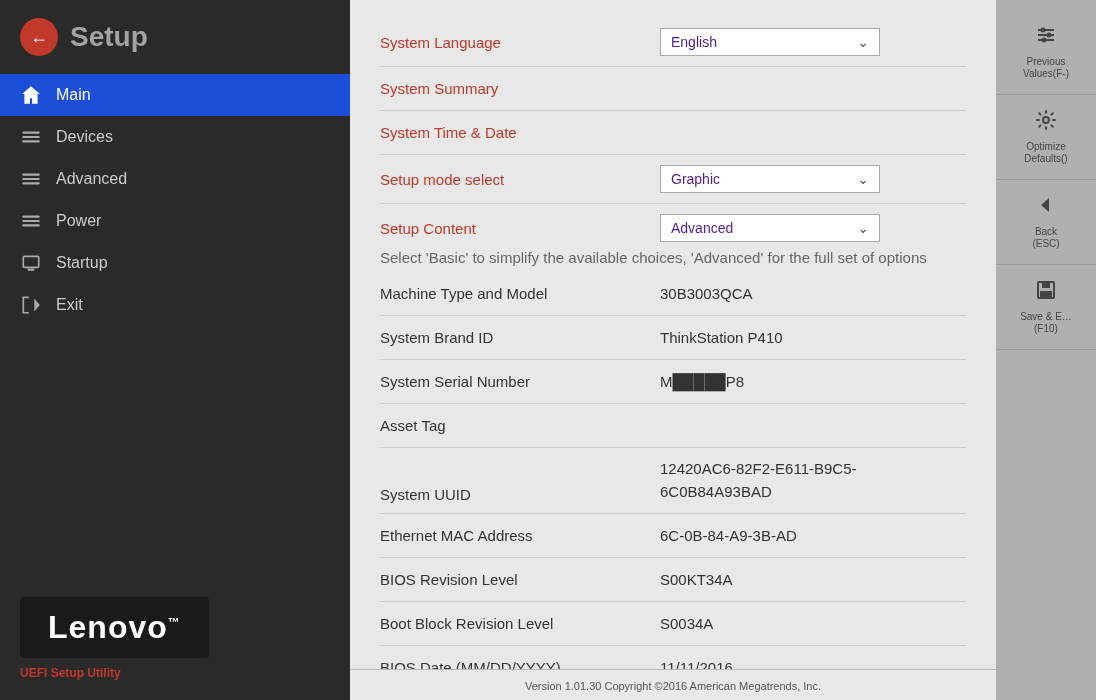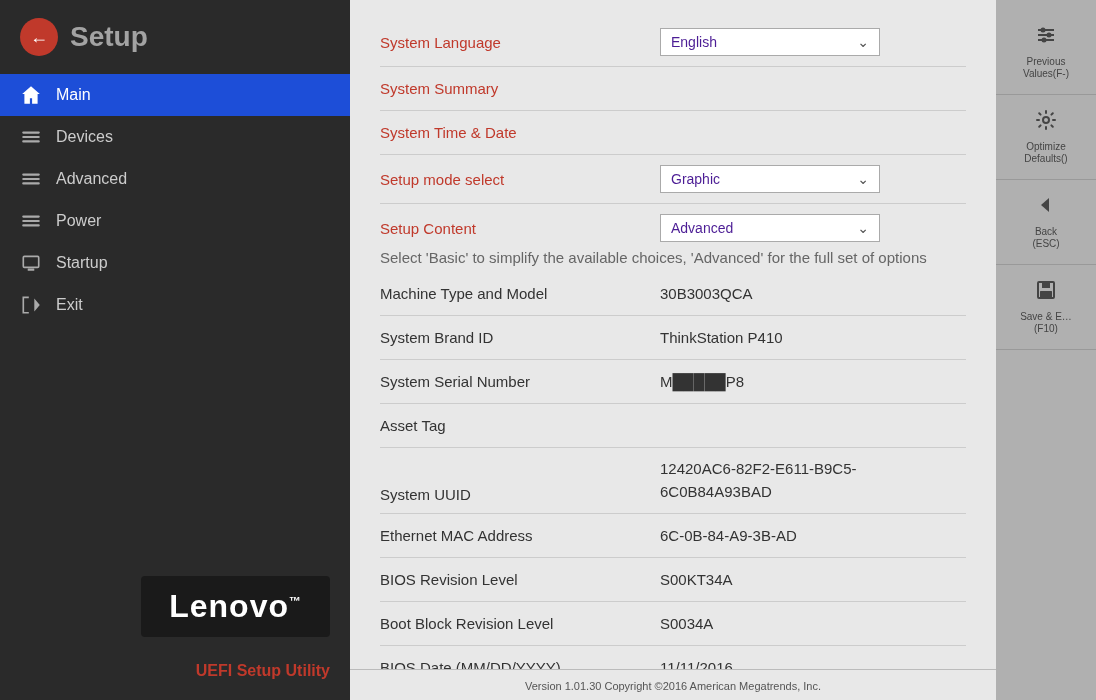--- a/index.html
+++ b/index.html
@@ -78,22 +78,22 @@
     }
 
     .nav-item-label {
       font-size: 16px;
     }
 
     .sidebar-logo {
       padding: 20px;
       display: flex;
       flex-direction: column;
-      align-items: flex-end;
-      gap: 25px;
+      align-items: flex-start;
+      gap: 8px;
     }
 
     .lenovo-box {
       background: #1a1a1a;
       padding: 12px 28px;
       border-radius: 4px;
     }
 
     .lenovo-text {
       color: white;
@@ -103,21 +103,21 @@
       font-family: 'Arial Black', sans-serif;
     }
 
     .lenovo-tm {
       font-size: 12px;
       vertical-align: super;
     }
 
     .uefi-label {
       color: #c0392b;
-      font-size: 16px;
+      font-size: 12px;
       font-weight: bold;
     }
 
     
     .main-content {
       flex: 1;
       background: #e8e8e8;
       display: flex;
       flex-direction: column;
       overflow: hidden;

